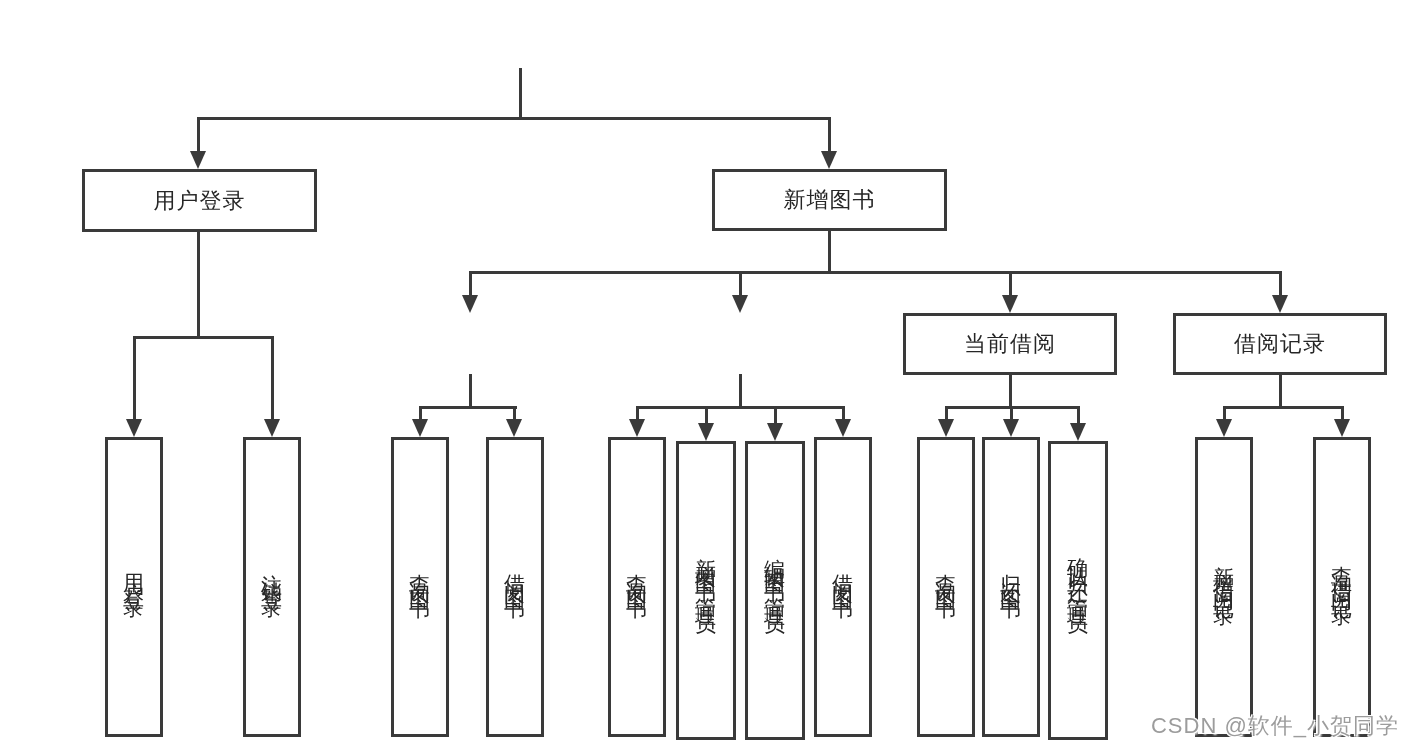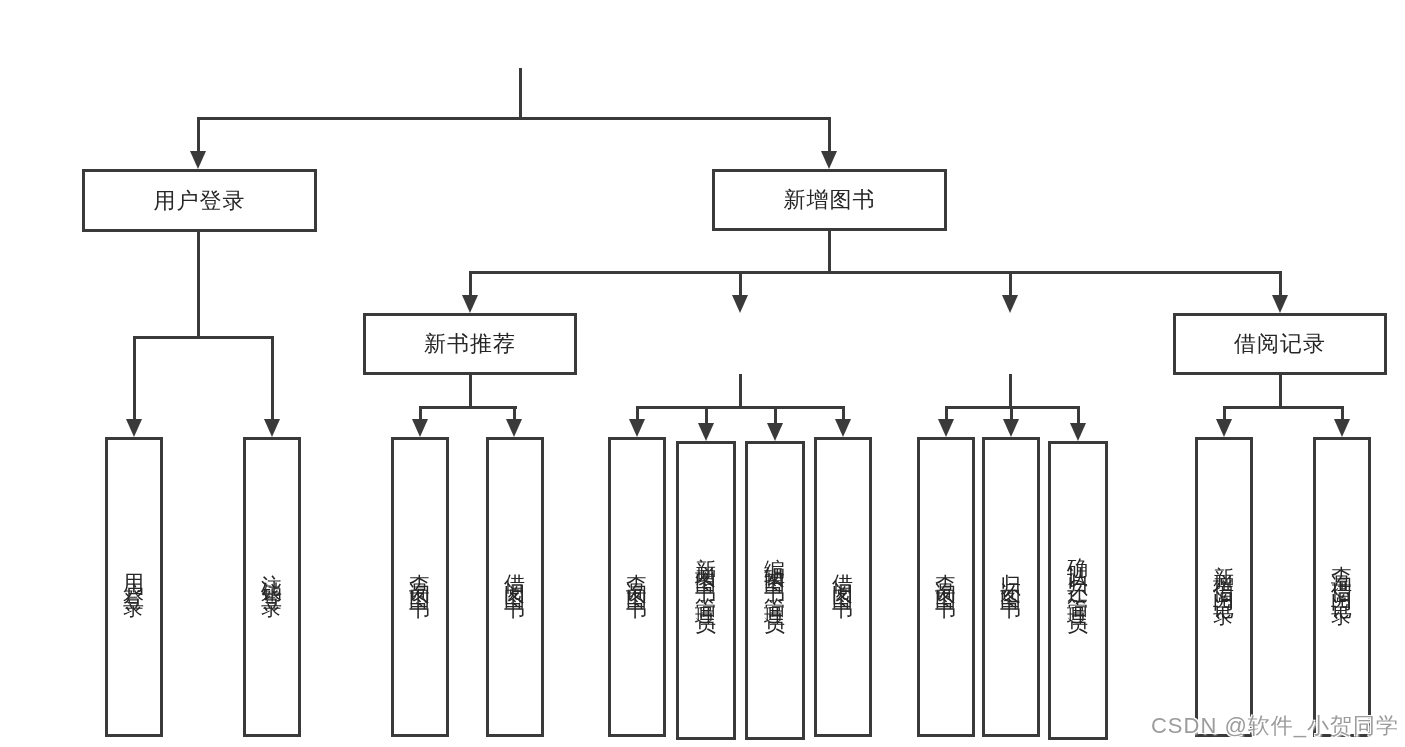--- a/index.html
+++ b/index.html
@@ -60,22 +60,22 @@
   <div class="hl" style="left:469px;top:271px;width:813px;"></div>
   <div class="vl" style="left:469px;top:271px;height:26px;"></div>
   <div class="ah" style="left:462px;top:295px;"></div>
   <div class="vl" style="left:739px;top:271px;height:26px;"></div>
   <div class="ah" style="left:732px;top:295px;"></div>
   <div class="vl" style="left:1009px;top:271px;height:26px;"></div>
   <div class="ah" style="left:1002px;top:295px;"></div>
   <div class="vl" style="left:1279px;top:271px;height:26px;"></div>
   <div class="ah" style="left:1272px;top:295px;"></div>
 
-  <div class="node hnode" style="left:363px;top:313px;width:214px;height:62px;">
-    <span>新书推荐</span>
+  <div class="node hnode" style="left:903px;top:313px;width:214px;height:62px;">
+    <span>当前借阅</span>
   </div>
   <div class="node hnode" style="left:1173px;top:313px;width:214px;height:62px;">
     <span>借阅记录</span>
   </div>
 
   <div class="vl" style="left:469px;top:374px;height:34px;"></div>
   <div class="hl" style="left:419px;top:406px;width:98px;"></div>
   <div class="vl" style="left:419px;top:406px;height:16px;"></div>
   <div class="ah" style="left:412px;top:419px;"></div>
   <div class="vl" style="left:513px;top:406px;height:16px;"></div>

